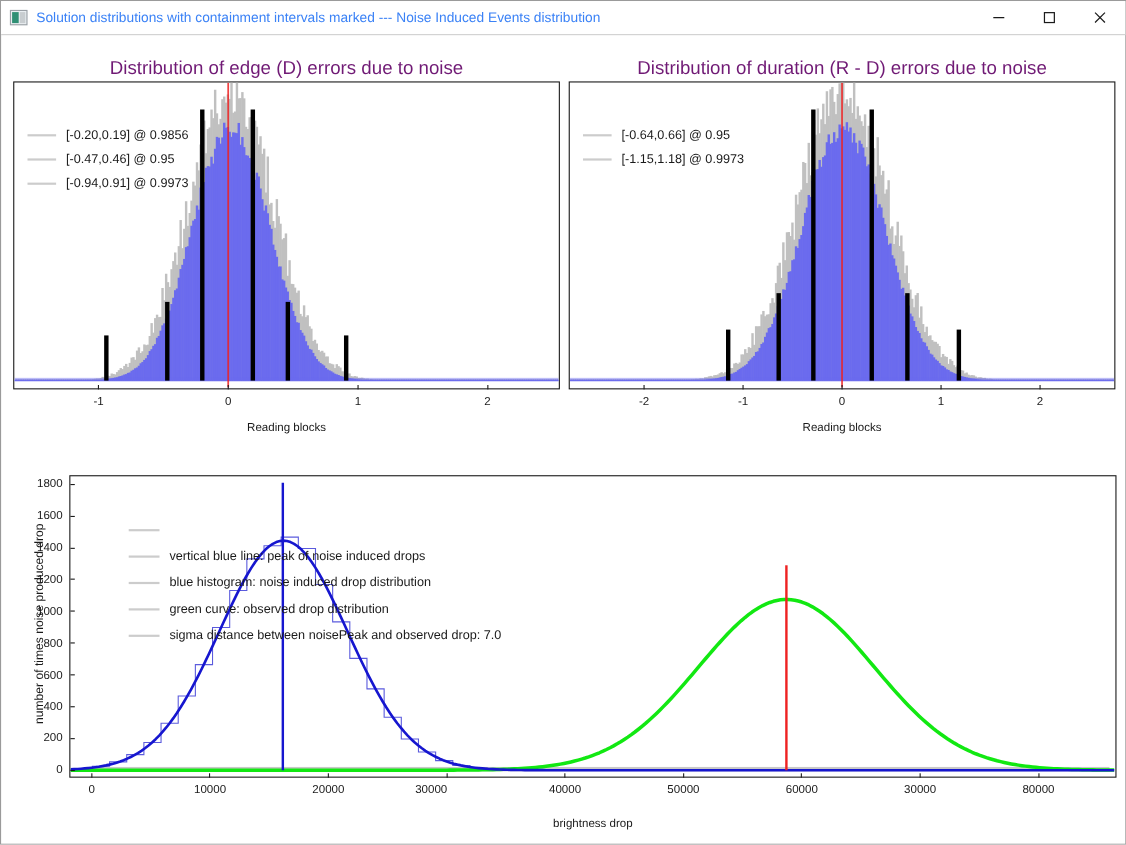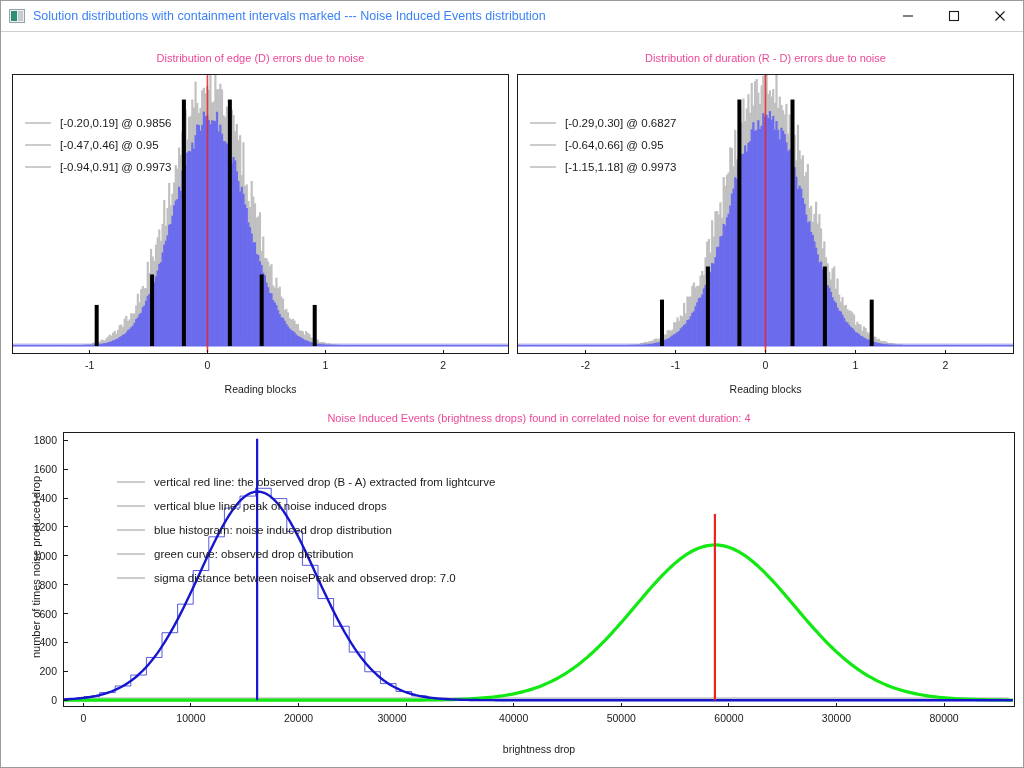--- a/index.html
+++ b/index.html
@@ -54,22 +54,22 @@
     width: 46px; height: 30px;
     display: flex; align-items: center; justify-content: center;
     color: #1a1a1a; background: transparent;
   }
   .winbtn svg { display: block; }
 
   
   .plot-title {
     position: absolute;
     text-align: center;
-    font-size: 11px;
-    color: #ec4899;
+    font-size: 17px;
+    color: #701a75;
     white-space: nowrap;
   }
   .axes {
     position: absolute;
     border: 1px solid #1a1a1a;
     background: #ffffff;
     box-sizing: border-box;
     overflow: hidden;
   }
   .axis-label {
@@ -1441,33 +1441,28 @@
       <div class="tick-mark" style="left: 854px; top: 349px; width: 1px; height: 4px;"></div>
       <div class="tick-label" style="left: 854.5px; top: 358px;">1</div>
       <div class="tick-mark" style="left: 944px; top: 349px; width: 1px; height: 4px;"></div>
       <div class="tick-label" style="left: 944.5px; top: 358px;">2</div>
     </div>
   <div class="axis-label" style="left:516px; top:382px; width:497px;">Reading blocks</div>
 
   <div class="legend" id="legend-duration" style="left:529px; top:111px;">
       <div class="legend-row">
         <div class="legend-swatch" style="background: rgb(204, 204, 204);"></div>
-        <div class="legend-text">[-0.29,0.30] @ 0.6827</div>
-      </div>
-      <div class="legend-row">
-        <div class="legend-swatch" style="background: rgb(204, 204, 204);"></div>
         <div class="legend-text">[-0.64,0.66] @ 0.95</div>
       </div>
       <div class="legend-row">
         <div class="legend-swatch" style="background: rgb(204, 204, 204);"></div>
         <div class="legend-text">[-1.15,1.18] @ 0.9973</div>
       </div>
     </div>
 
-  <div class="plot-title" style="left:62px; top:411px; width:952px;">Noise Induced Events (brightness drops) found in correlated noise for event duration: 4</div>
 
   <div class="axes" id="axes-noise" style="left:62px; top:431px; width:952px; height:275px;">
     <svg id="svg-noise" width="950" height="273" viewBox="0 0 950 273">
         <rect x="13.986409966024915" y="264.22" width="930.63" height="4" fill="#c8c8c8"></rect>
         <path d="M-73.59,267.21L-57.99,267.21L-57.99,267.19L-42.39,267.19L-42.39,267.13L-26.79,267.13L-26.79,266.96L-11.19,266.96L-11.19,266.56L4.41,266.56L4.41,265.64L20.01,265.64L20.01,263.60L35.61,263.60L35.61,259.62L51.21,259.62L51.21,253.01L66.81,253.01L66.81,242.04L82.41,242.04L82.41,224.45L98.01,224.45L98.01,199.70L113.61,199.70L113.61,171.16L129.21,171.16L129.21,137.50L144.81,137.50L144.81,103.82L160.41,103.82L160.41,75.06L176.01,75.06L176.01,63.09L191.61,63.09L191.61,55.29L207.21,55.29L207.21,65.60L222.81,65.60L222.81,98.30L238.41,98.30L238.41,132.32L254.01,132.32L254.01,165.56L269.61,165.56L269.61,193.25L285.22,193.25L285.22,219.07L300.82,219.07L300.82,238.76L316.42,238.76L316.42,250.60L332.02,250.60L332.02,258.51L347.62,258.51L347.62,262.88L363.22,262.88L363.22,265.20L378.82,265.20L378.82,266.37L394.42,266.37L394.42,266.88L410.02,266.88L410.02,267.10L425.62,267.10L425.62,267.18L441.22,267.18L441.22,267.21L456.82,267.21L456.82,267.22L472.42,267.22" fill="none" stroke="#1616cf" stroke-width="1" opacity="0.7"></path>
         <path d="M0.00,267.22L3.23,267.22L6.46,267.22L9.68,267.22L12.91,267.22L16.14,267.22L19.37,267.22L22.59,267.22L25.82,267.22L29.05,267.22L32.28,267.22L35.50,267.22L38.73,267.22L41.96,267.22L45.19,267.22L48.41,267.22L51.64,267.22L54.87,267.22L58.10,267.22L61.33,267.22L64.55,267.22L67.78,267.22L71.01,267.22L74.24,267.22L77.46,267.22L80.69,267.22L83.92,267.22L87.15,267.22L90.37,267.22L93.60,267.22L96.83,267.22L100.06,267.22L103.28,267.22L106.51,267.22L109.74,267.22L112.97,267.22L116.19,267.22L119.42,267.22L122.65,267.22L125.88,267.22L129.11,267.22L132.33,267.22L135.56,267.22L138.79,267.22L142.02,267.22L145.24,267.22L148.47,267.22L151.70,267.22L154.93,267.22L158.15,267.22L161.38,267.22L164.61,267.22L167.84,267.22L171.06,267.22L174.29,267.22L177.52,267.22L180.75,267.22L183.98,267.22L187.20,267.22L190.43,267.22L193.66,267.22L196.89,267.22L200.11,267.22L203.34,267.22L206.57,267.22L209.80,267.22L213.02,267.22L216.25,267.22L219.48,267.22L222.71,267.22L225.93,267.22L229.16,267.22L232.39,267.22L235.62,267.22L238.84,267.22L242.07,267.22L245.30,267.22L248.53,267.22L251.76,267.22L254.98,267.22L258.21,267.22L261.44,267.22L264.67,267.22L267.89,267.22L271.12,267.22L274.35,267.22L277.58,267.22L280.80,267.22L284.03,267.22L287.26,267.22L290.49,267.22L293.71,267.22L296.94,267.21L300.17,267.21L303.40,267.21L306.63,267.21L309.85,267.21L313.08,267.20L316.31,267.20L319.54,267.20L322.76,267.19L325.99,267.18L329.22,267.18L332.45,267.17L335.67,267.16L338.90,267.15L342.13,267.14L345.36,267.12L348.58,267.11L351.81,267.09L355.04,267.07L358.27,267.04L361.49,267.01L364.72,266.98L367.95,266.94L371.18,266.90L374.41,266.85L377.63,266.79L380.86,266.73L384.09,266.66L387.32,266.58L390.54,266.48L393.77,266.38L397.00,266.26L400.23,266.13L403.45,265.98L406.68,265.82L409.91,265.63L413.14,265.43L416.36,265.20L419.59,264.94L422.82,264.66L426.05,264.35L429.28,264.00L432.50,263.62L435.73,263.20L438.96,262.73L442.19,262.23L445.41,261.67L448.64,261.06L451.87,260.40L455.10,259.68L458.32,258.89L461.55,258.04L464.78,257.12L468.01,256.13L471.23,255.06L474.46,253.90L477.69,252.66L480.92,251.33L484.14,249.91L487.37,248.39L490.60,246.77L493.83,245.05L497.06,243.22L500.28,241.29L503.51,239.24L506.74,237.09L509.97,234.82L513.19,232.44L516.42,229.94L519.65,227.33L522.88,224.61L526.10,221.77L529.33,218.83L532.56,215.78L535.79,212.63L539.01,209.38L542.24,206.04L545.47,202.62L548.70,199.11L551.93,195.53L555.15,191.89L558.38,188.19L561.61,184.44L564.84,180.66L568.06,176.86L571.29,173.04L574.52,169.23L577.75,165.42L580.97,161.65L584.20,157.91L587.43,154.22L590.66,150.61L593.88,147.07L597.11,143.64L600.34,140.31L603.57,137.10L606.80,134.04L610.02,131.13L613.25,128.38L616.48,125.80L619.71,123.42L622.93,121.24L626.16,119.27L629.39,117.51L632.62,115.99L635.84,114.70L639.07,113.65L642.30,112.85L645.53,112.30L648.75,112.00L651.98,111.96L655.21,112.17L658.44,112.64L661.66,113.36L664.89,114.32L668.12,115.53L671.35,116.98L674.58,118.66L677.80,120.56L681.03,122.67L684.26,124.99L687.49,127.50L690.71,130.19L693.94,133.05L697.17,136.07L700.40,139.22L703.62,142.51L706.85,145.92L710.08,149.42L713.31,153.01L716.53,156.67L719.76,160.39L722.99,164.16L726.22,167.96L729.45,171.77L732.67,175.59L735.90,179.40L739.13,183.18L742.36,186.94L745.58,190.66L748.81,194.32L752.04,197.92L755.27,201.46L758.49,204.91L761.72,208.28L764.95,211.56L768.18,214.74L771.40,217.83L774.63,220.80L777.86,223.67L781.09,226.43L784.31,229.08L787.54,231.62L790.77,234.04L794.00,236.34L797.23,238.54L800.45,240.62L803.68,242.59L806.91,244.45L810.14,246.21L813.36,247.86L816.59,249.41L819.82,250.87L823.05,252.23L826.27,253.50L829.50,254.68L832.73,255.78L835.96,256.80L839.18,257.74L842.41,258.62L845.64,259.42L848.87,260.17L852.10,260.85L855.32,261.47L858.55,262.05L861.78,262.57L865.01,263.05L868.23,263.48L871.46,263.88L874.69,264.23L877.92,264.56L881.14,264.85L884.37,265.11L887.60,265.35L890.83,265.57L894.05,265.76L897.28,265.93L900.51,266.08L903.74,266.22L906.96,266.34L910.19,266.45L913.42,266.55L916.65,266.63L919.88,266.71L923.10,266.77L926.33,266.83L929.56,266.88L932.79,266.93L936.01,266.97L939.24,267.00L942.47,267.03L945.70,267.06L948.92,267.08" fill="none" stroke="#12e812" stroke-width="3.2" stroke-linejoin="round"></path>
         <path d="M0.00,266.42L3.23,266.25L6.46,266.06L9.68,265.84L12.91,265.57L16.14,265.26L19.37,264.90L22.59,264.49L25.82,264.01L29.05,263.45L32.28,262.82L35.50,262.09L38.73,261.26L41.96,260.32L45.19,259.25L48.41,258.05L51.64,256.70L54.87,255.19L58.10,253.50L61.33,251.63L64.55,249.55L67.78,247.26L71.01,244.74L74.24,241.98L77.46,238.97L80.69,235.70L83.92,232.16L87.15,228.34L90.37,224.24L93.60,219.85L96.83,215.18L100.06,210.22L103.28,204.97L106.51,199.46L109.74,193.68L112.97,187.66L116.19,181.41L119.42,174.96L122.65,168.32L125.88,161.54L129.11,154.64L132.33,147.65L135.56,140.63L138.79,133.60L142.02,126.62L145.24,119.73L148.47,112.98L151.70,106.42L154.93,100.09L158.15,94.05L161.38,88.35L164.61,83.03L167.84,78.13L171.06,73.70L174.29,69.78L177.52,66.40L180.75,63.59L183.98,61.38L187.20,59.78L190.43,58.82L193.66,58.50L196.89,58.82L200.11,59.78L203.34,61.38L206.57,63.59L209.80,66.40L213.02,69.78L216.25,73.70L219.48,78.13L222.71,83.03L225.93,88.35L229.16,94.05L232.39,100.09L235.62,106.42L238.84,112.98L242.07,119.73L245.30,126.62L248.53,133.60L251.76,140.63L254.98,147.65L258.21,154.64L261.44,161.54L264.67,168.32L267.89,174.96L271.12,181.41L274.35,187.66L277.58,193.68L280.80,199.46L284.03,204.97L287.26,210.22L290.49,215.18L293.71,219.85L296.94,224.24L300.17,228.34L303.40,232.16L306.63,235.70L309.85,238.97L313.08,241.98L316.31,244.74L319.54,247.26L322.76,249.55L325.99,251.63L329.22,253.50L332.45,255.19L335.67,256.70L338.90,258.05L342.13,259.25L345.36,260.32L348.58,261.26L351.81,262.09L355.04,262.82L358.27,263.45L361.49,264.01L364.72,264.49L367.95,264.90L371.18,265.26L374.41,265.57L377.63,265.84L380.86,266.06L384.09,266.25L387.32,266.42L390.54,266.55L393.77,266.67L397.00,266.77L400.23,266.85L403.45,266.91L406.68,266.97L409.91,267.02L413.14,267.06L416.36,267.09L419.59,267.11L422.82,267.13L426.05,267.15L429.28,267.17L432.50,267.18L435.73,267.19L438.96,267.19L442.19,267.20L445.41,267.20L448.64,267.21L451.87,267.21L455.10,267.21L458.32,267.22L461.55,267.22L464.78,267.22L468.01,267.22L471.23,267.22L474.46,267.22L477.69,267.22L480.92,267.22L484.14,267.22L487.37,267.22L490.60,267.22L493.83,267.22L497.06,267.22L500.28,267.22L503.51,267.22L506.74,267.22L509.97,267.22L513.19,267.22L516.42,267.22L519.65,267.22L522.88,267.22L526.10,267.22L529.33,267.22L532.56,267.22L535.79,267.22L539.01,267.22L542.24,267.22L545.47,267.22L548.70,267.22L551.93,267.22L555.15,267.22L558.38,267.22L561.61,267.22L564.84,267.22L568.06,267.22L571.29,267.22L574.52,267.22L577.75,267.22L580.97,267.22L584.20,267.22L587.43,267.22L590.66,267.22L593.88,267.22L597.11,267.22L600.34,267.22L603.57,267.22L606.80,267.22L610.02,267.22L613.25,267.22L616.48,267.22L619.71,267.22L622.93,267.22L626.16,267.22L629.39,267.22L632.62,267.22L635.84,267.22L639.07,267.22L642.30,267.22L645.53,267.22L648.75,267.22L651.98,267.22L655.21,267.22L658.44,267.22L661.66,267.22L664.89,267.22L668.12,267.22L671.35,267.22L674.58,267.22L677.80,267.22L681.03,267.22L684.26,267.22L687.49,267.22L690.71,267.22L693.94,267.22L697.17,267.22L700.40,267.22L703.62,267.22L706.85,267.22L710.08,267.22L713.31,267.22L716.53,267.22L719.76,267.22L722.99,267.22L726.22,267.22L729.45,267.22L732.67,267.22L735.90,267.22L739.13,267.22L742.36,267.22L745.58,267.22L748.81,267.22L752.04,267.22L755.27,267.22L758.49,267.22L761.72,267.22L764.95,267.22L768.18,267.22L771.40,267.22L774.63,267.22L777.86,267.22L781.09,267.22L784.31,267.22L787.54,267.22L790.77,267.22L794.00,267.22L797.23,267.22L800.45,267.22L803.68,267.22L806.91,267.22L810.14,267.22L813.36,267.22L816.59,267.22L819.82,267.22L823.05,267.22L826.27,267.22L829.50,267.22L832.73,267.22L835.96,267.22L839.18,267.22L842.41,267.22L845.64,267.22L848.87,267.22L852.10,267.22L855.32,267.22L858.55,267.22L861.78,267.22L865.01,267.22L868.23,267.22L871.46,267.22L874.69,267.22L877.92,267.22L881.14,267.22L884.37,267.22L887.60,267.22L890.83,267.22L894.05,267.22L897.28,267.22L900.51,267.22L903.74,267.22L906.96,267.22L910.19,267.22L913.42,267.22L916.65,267.22L919.88,267.22L923.10,267.22L926.33,267.22L929.56,267.22L932.79,267.22L936.01,267.22L939.24,267.22L942.47,267.22L945.70,267.22L948.92,267.22" fill="none" stroke="#1616cf" stroke-width="2.4" stroke-linejoin="round"></path>
         <line x1="193.12" y1="5.78" x2="193.12" y2="267.22" stroke="#1616cf" stroke-width="2.2"></line>
         <line x1="650.91" y1="80.89" x2="650.91" y2="267.22" stroke="#ee2222" stroke-width="2.2"></line>
       </svg>
@@ -1513,21 +1508,20 @@
       <div class="tick-label-y" style="left: 12px; top: 468.111px; width: 44px;">1600</div>
       <div class="tick-mark" style="left: 63px; top: 438.722px; width: 4px; height: 1px;"></div>
       <div class="tick-label-y" style="left: 12px; top: 439.222px; width: 44px;">1800</div>
     </div>
   <div class="axis-label" style="left:62px; top:742px; width:952px;">brightness drop</div>
   <div class="ylabel-rot" id="noise-ylabel" style="left:-75px; top:560px; width:220px;">number of times noise produced drop</div>
 
   <div class="legend legend-bottom" id="legend-noise" style="left:116px; top:469px;">
       <div class="legend-row">
         <div class="legend-swatch" style="background: rgb(204, 204, 204);"></div>
-        <div class="legend-text">vertical red line: the observed drop (B - A) extracted from lightcurve</div>
       </div>
       <div class="legend-row">
         <div class="legend-swatch" style="background: rgb(204, 204, 204);"></div>
         <div class="legend-text">vertical blue line: peak of noise induced drops</div>
       </div>
       <div class="legend-row">
         <div class="legend-swatch" style="background: rgb(204, 204, 204);"></div>
         <div class="legend-text">blue histogram: noise induced drop distribution</div>
       </div>
       <div class="legend-row">

